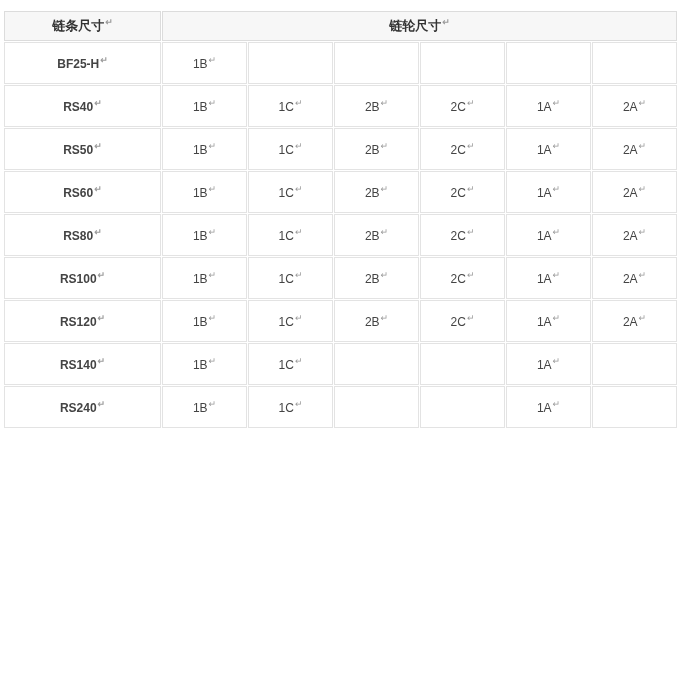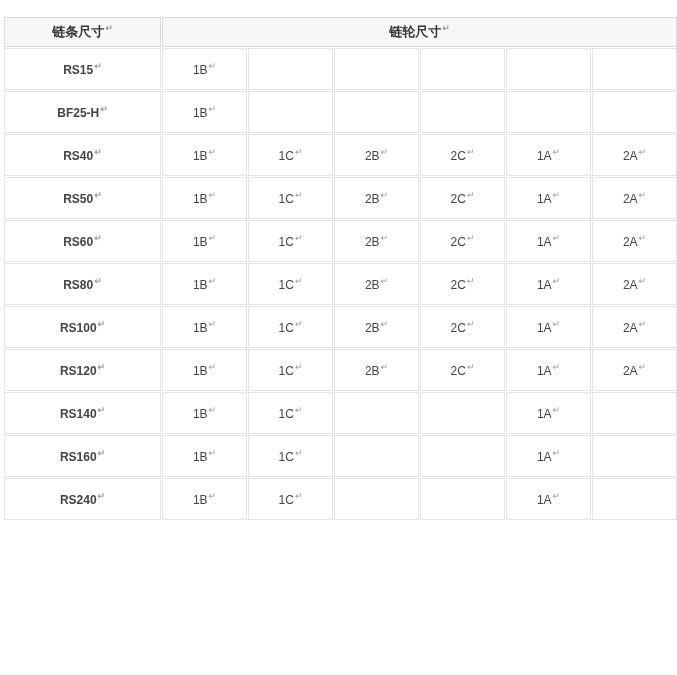--- a/index.html
+++ b/index.html
@@ -11,21 +11,21 @@
     width: 677px;
     height: 675px;
     font-family: "Liberation Sans", sans-serif;
     color: #333333;
     overflow: hidden;
   }
   .sheet {
     width: 677px;
     height: 675px;
     box-sizing: border-box;
-    padding: 16px 3px 0 3px;
+    padding: 10px 3px 0 3px;
   }
   table.spec {
     border-collapse: separate;
     border-spacing: 1px 1px;
     width: 671px;
     table-layout: fixed;
   }
   table.spec td {
     background: #ffffff;
     border: 1px solid #e3e3e3;
@@ -77,29 +77,20 @@
         <col class="cx">
         <col class="cx">
         <col class="cx">
         <col class="cx">
         <col class="cx">
     </colgroup>
     <tbody id="table-body">
         <tr class="head">
           <td><span>链条尺寸</span><span class="mark">↵</span></td>
           <td colspan="6"><span>链轮尺寸</span><span class="mark">↵</span></td>
-        </tr>
-        <tr>
-          <td class="rowlabel"><span>RS15</span><span class="mark">↵</span></td>
-          <td class="cell"><span>1B</span><span class="mark">↵</span></td>
-          <td class="cell"></td>
-          <td class="cell"></td>
-          <td class="cell"></td>
-          <td class="cell"></td>
-          <td class="cell"></td>
         </tr>
         <tr>
           <td class="rowlabel"><span>BF25-H</span><span class="mark">↵</span></td>
           <td class="cell"><span>1B</span><span class="mark">↵</span></td>
           <td class="cell"></td>
           <td class="cell"></td>
           <td class="cell"></td>
           <td class="cell"></td>
           <td class="cell"></td>
         </tr>
@@ -160,29 +151,20 @@
         <tr>
           <td class="rowlabel"><span>RS140</span><span class="mark">↵</span></td>
           <td class="cell"><span>1B</span><span class="mark">↵</span></td>
           <td class="cell"><span>1C</span><span class="mark">↵</span></td>
           <td class="cell"></td>
           <td class="cell"></td>
           <td class="cell"><span>1A</span><span class="mark">↵</span></td>
           <td class="cell"></td>
         </tr>
         <tr>
-          <td class="rowlabel"><span>RS160</span><span class="mark">↵</span></td>
-          <td class="cell"><span>1B</span><span class="mark">↵</span></td>
-          <td class="cell"><span>1C</span><span class="mark">↵</span></td>
-          <td class="cell"></td>
-          <td class="cell"></td>
-          <td class="cell"><span>1A</span><span class="mark">↵</span></td>
-          <td class="cell"></td>
-        </tr>
-        <tr>
           <td class="rowlabel"><span>RS240</span><span class="mark">↵</span></td>
           <td class="cell"><span>1B</span><span class="mark">↵</span></td>
           <td class="cell"><span>1C</span><span class="mark">↵</span></td>
           <td class="cell"></td>
           <td class="cell"></td>
           <td class="cell"><span>1A</span><span class="mark">↵</span></td>
           <td class="cell"></td>
         </tr>
       </tbody>
   </table>

